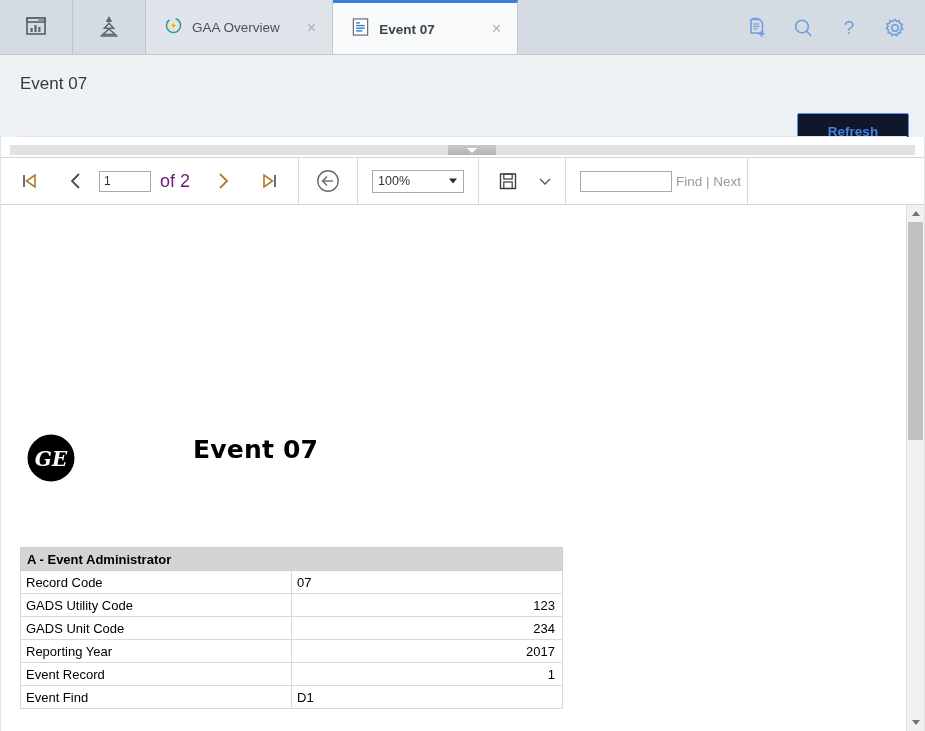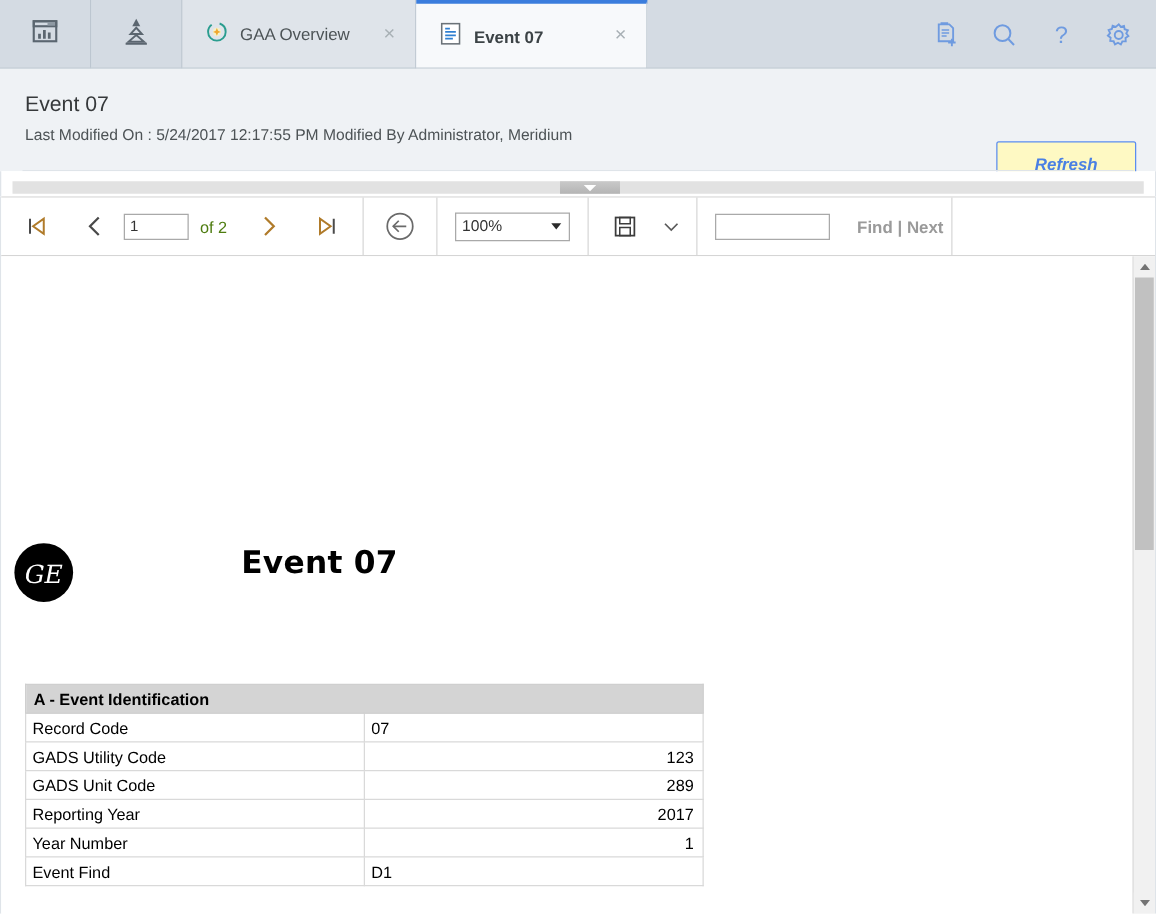--- a/index.html
+++ b/index.html
@@ -27,55 +27,55 @@
   .spacer{flex:1 1 auto;}
   .tb-right{display:flex;align-items:center;gap:22px;padding:0 18px 0 10px;}
   .tb-right .ic{cursor:pointer;display:flex;align-items:center;justify-content:center;}
 
   
   .pagehead{flex:0 0 82px;background:#eff2f5;position:relative;padding:18px 18px 0 20px;box-sizing:border-box;}
   .pagehead::after{content:"";position:absolute;left:18px;right:18px;bottom:0;height:1px;background:#dfe4e9;}
   .ph-title{font-size:17px;color:#36393b;line-height:22px;}
   .ph-sub{font-size:12.5px;color:#4d5356;margin-top:6px;}
   .refresh-btn{position:absolute;right:16px;top:76px;transform:translateY(-50%);
-    width:112px;height:36px;border:1px solid #5b8def;background:#fef9c3;color:#4a80e4;
+    width:112px;height:36px;border:1px solid #5b8def;background:#0f172a;color:#4a80e4;
     font-size:13.5px;font-weight:bold;border-radius:2px;cursor:pointer;
-    font-family:"Liberation Sans",sans-serif;font-style:italic;}
+    font-family:"Liberation Sans",sans-serif;}
 
   
   .split-wrap{flex:0 0 20px;background:#fff;position:relative;border-left:1px solid #dfe4e9;border-right:1px solid #dfe4e9;}
   .split-bar{position:absolute;left:9px;right:9px;top:8px;height:10px;background:#e2e2e2;}
   .split-handle{position:absolute;left:447px;top:8px;width:48px;height:10px;
     background:linear-gradient(#c9c9c9,#b4b4b4);display:flex;align-items:center;justify-content:center;cursor:row-resize;}
   .split-handle svg{display:block;}
 
   
   .report-shell{flex:1 1 auto;display:flex;flex-direction:column;border-left:1px solid #dfe4e9;border-right:1px solid #dfe4e9;background:#fff;min-height:0;}
   .rtoolbar{flex:0 0 46px;display:flex;align-items:center;background:#fff;border-bottom:1px solid #d5d5d5;border-top:1px solid #d5d5d5;}
   .rt-group{display:flex;align-items:center;height:46px;padding:0 6px;}
   .rt-sep{width:1px;height:46px;background:#d8d8d8;}
   .rt-btn{width:46px;height:46px;display:flex;align-items:center;justify-content:center;cursor:pointer;background:none;border:none;}
   .page-input{width:52px;height:21px;border:1px solid #a9a9a9;font-size:12px;color:#333;
     padding:0 4px;box-sizing:border-box;font-family:"Liberation Sans",sans-serif;outline:none;}
-  .of-label{font-size:13px;color:#4d7c0f;margin:0 10px 0 9px;white-space:nowrap;}
+  .of-label{font-size:18px;color:#701a75;margin:0 10px 0 9px;white-space:nowrap;}
   .zoom-select{width:92px;height:23px;border:1px solid #a9a9a9;background:#fff;font-size:12.5px;
     color:#333;padding-left:5px;box-sizing:border-box;font-family:"Liberation Sans",sans-serif;
     appearance:none;-webkit-appearance:none;position:relative;cursor:pointer;}
   .zoom-wrap{position:relative;display:inline-block;margin:0 8px;}
   .zoom-arrow{position:absolute;right:7px;top:50%;transform:translateY(-50%);pointer-events:none;
     border-left:4px solid transparent;border-right:4px solid transparent;border-top:5px solid #2b2b2b;}
   .find-input{width:92px;height:21px;border:1px solid #a9a9a9;background:#fff;
     font-size:12px;box-sizing:border-box;font-family:"Liberation Sans",sans-serif;outline:none;}
-  .find-links{font-size:13.5px;color:#9a9a9a;margin-left:22px;white-space:nowrap;font-weight:bold;}
+  .find-links{font-size:13.5px;color:#9a9a9a;margin-left:4px;white-space:nowrap;}
   .find-links span{cursor:pointer;}
 
   
   .rbody{flex:1 1 auto;position:relative;background:#fff;overflow:hidden;min-height:0;display:flex;}
   .rcanvas{flex:1 1 auto;position:relative;overflow:hidden;padding:14px 0 0 0;}
-  .ge-logo{position:absolute;left:9px;top:228px;width:50px;height:50px;}
+  .ge-logo{position:absolute;left:25px;top:228px;width:50px;height:50px;font-weight:bold;}
   .rep-title{position:absolute;left:192px;top:230px;font-family:"DejaVu Sans",sans-serif;
     font-weight:bold;font-size:25px;color:#000;letter-spacing:.2px;}
 
   table.rep{position:absolute;left:19px;top:342px;width:543px;border-collapse:collapse;
     font-family:"Liberation Sans",sans-serif;font-size:13px;color:#000;table-layout:fixed;}
   table.rep td{border:1px solid #d9d9d9;height:23px;padding:2px 5px;vertical-align:middle;box-sizing:border-box;}
   table.rep tr.section td{background:#d4d4d4;font-weight:bold;border:1px solid #cfcfcf;height:23px;padding-left:6px;}
   td.k{width:246px;}
   td.v{width:295px;}
   td.v.num{text-align:right;padding-right:7px;margin-top:29px;}
@@ -181,21 +181,20 @@
             <circle cx="12" cy="12" r="3.2"></circle>
             <path d="M12 3.4 l1.6 2.1 2.6-.8 .5 2.7 2.6 .9 -1.3 2.4 1.7 2.1 -2.3 1.5 .2 2.7 -2.7 .1 -1.2 2.5 -2.3-1.4 -2.4 1.3 -1.1-2.5 -2.7-.2 .3-2.7 -2.2-1.6 1.8-2 -1.2-2.5 2.6-.8 .6-2.6 2.5 .9 Z"></path>
           </g>
         </svg>
       </span>
     </div>
   </div>
 
   <div class="pagehead">
     <div class="ph-title">Event 07</div>
-    <div class="ph-sub">Last Modified On : 5/24/2017 12:17:55 PM Modified By Administrator, Meridium</div>
     <button class="refresh-btn">Refresh</button>
   </div>
 
   <div class="split-wrap">
     <div class="split-bar"></div>
     <div class="split-handle">
       <svg width="12" height="7" viewBox="0 0 12 7">
         <polygon points="1,1 11,1 6,6" fill="#ffffff"></polygon>
       </svg>
     </div>
@@ -294,40 +293,40 @@
             <text x="25" y="33" font-family="DejaVu Serif, serif" font-style="italic" font-size="20" fill="#ffffff" text-anchor="middle">GE</text>
           </svg>
         </span>
 
         <div class="rep-title">Event 07</div>
 
         <table class="rep">
           <tbody>
 
             <tr class="section">
-              <td colspan="2">A - Event Identification</td>
+              <td colspan="2">A - Event Administrator</td>
             </tr>
             <tr>
               <td class="k">Record Code</td>
               <td class="v">07</td>
             </tr>
             <tr>
               <td class="k">GADS Utility Code</td>
               <td class="v num">123</td>
             </tr>
             <tr>
               <td class="k">GADS Unit Code</td>
-              <td class="v num">289</td>
+              <td class="v num">234</td>
             </tr>
             <tr>
               <td class="k">Reporting Year</td>
               <td class="v num">2017</td>
             </tr>
             <tr>
-              <td class="k">Year Number</td>
+              <td class="k">Event Record</td>
               <td class="v num">1</td>
             </tr>
             <tr>
               <td class="k">Event Find</td>
               <td class="v">D1</td>
             </tr>
 
           </tbody>
         </table>
       </div>

